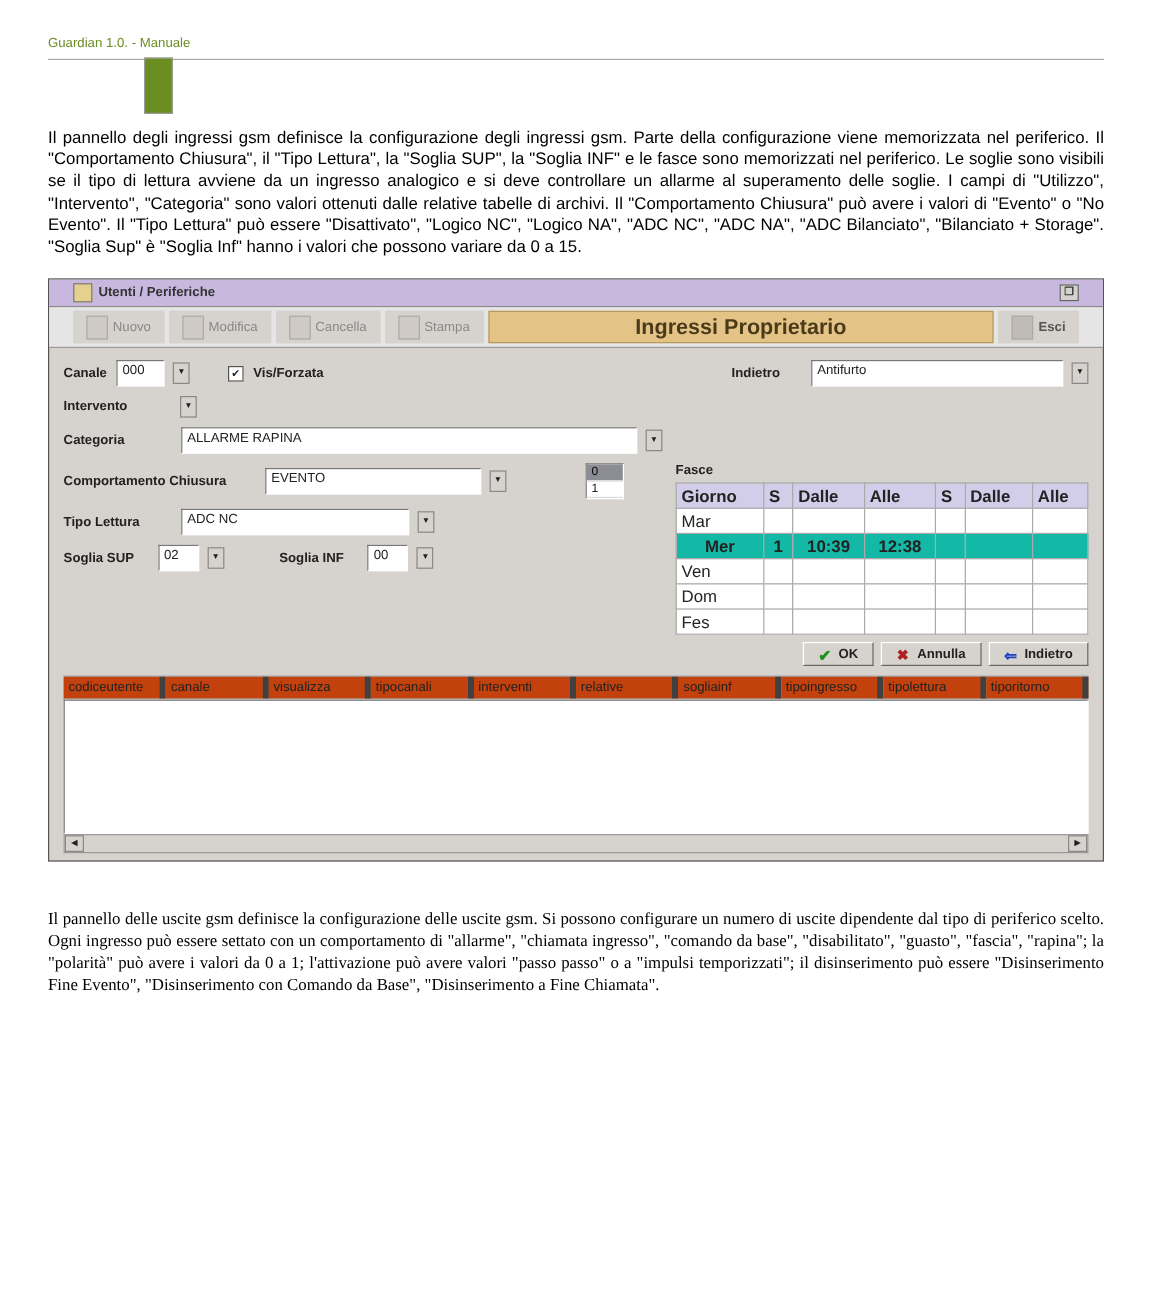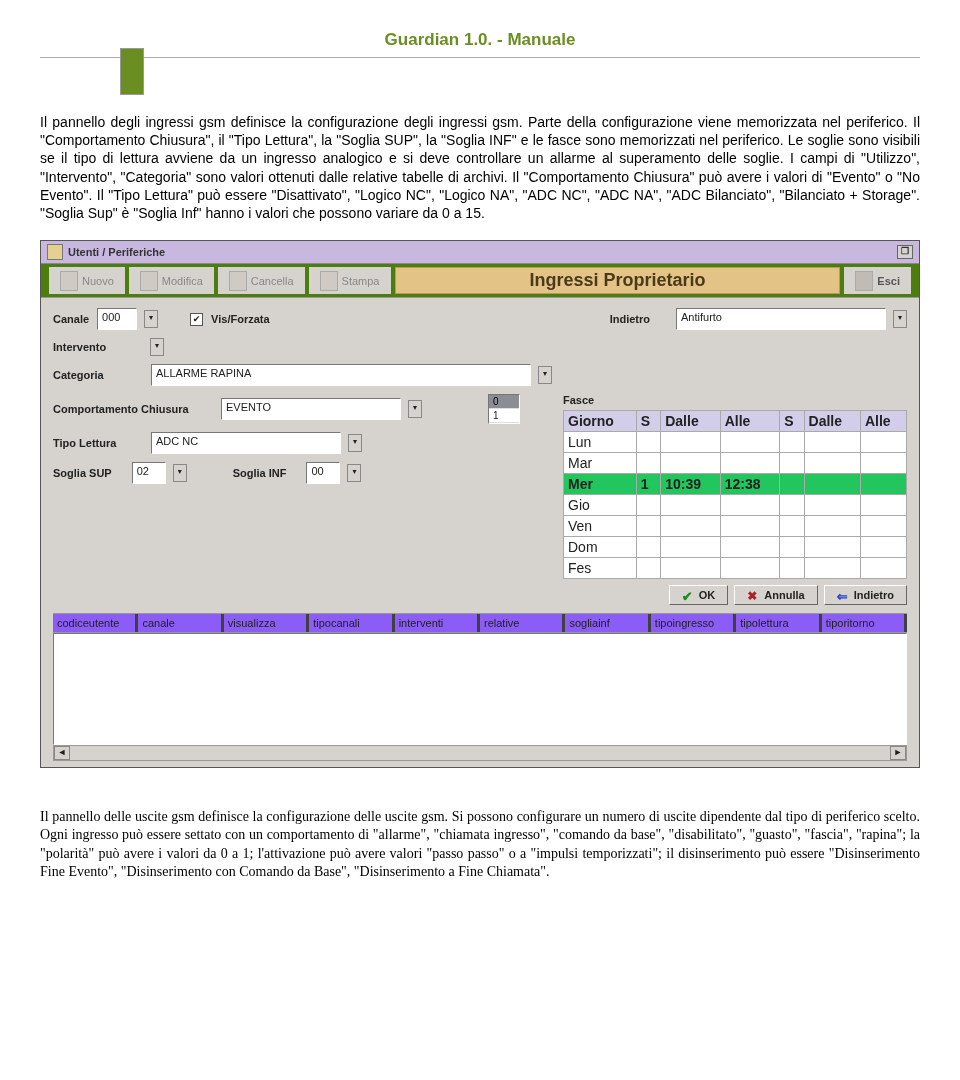--- a/index.html
+++ b/index.html
@@ -9,26 +9,25 @@
     font-family: Verdana, Arial, sans-serif;
     font-size: 13px;
     width: 960px;
     color: #000;
   }
   .page {
     padding: 30px 40px 30px 40px;
     position: relative;
   }
   .header-title {
-    text-align: center;
+    text-align: left;
     color: #6b8e23;
     font-family: "Trebuchet MS", sans-serif;
-    font-size: 17px;
+    font-size: 11px;
     margin-bottom: 6px;
-    font-weight: bold;
   }
   .header-line {
     border-bottom: 1px solid #aaa;
     margin-bottom: 0;
     position: relative;
     height: 1px;
   }
   .green-block {
     position: absolute;
     left: 120px;
@@ -48,41 +47,41 @@
   .app-window {
     background: #d6d3ce;
     border: 1px solid #555;
     margin-top: 18px;
     font-family: Tahoma, Arial, sans-serif;
     font-size: 11px;
   }
   .titlebar {
     background: #c8b8e0;
     border-bottom: 1px solid #888;
-    padding: 3px 6px;
+    padding: 3px 20px;
     display: flex;
     align-items: center;
     gap: 5px;
     font-weight: bold;
     color: #333;
   }
   .titlebar .tb-icon {
     width: 14px; height: 14px; background:#e6d090; border:1px solid #777;
   }
   .titlebar-spacer { flex: 1; }
   .titlebar-btn {
     width: 14px; height: 12px; background:#d6d3ce; border:1px solid #666;
     font-size:9px; text-align:center; line-height:10px;
   }
   .toolbar {
     display: flex;
     align-items: stretch;
-    background: #4d7c0f;
+    background: #e5e5e5;
     border-bottom: 1px solid #999;
-    padding: 3px 8px;
+    padding: 3px 20px;
     gap: 4px;
   }
   .tbtn {
     display:flex; align-items:center; gap:4px;
     padding:2px 10px;
     background:#d6d3ce;
     border:1px solid #d6d3ce;
     color:#888;
     font-size:11px;
   }
@@ -150,21 +149,21 @@
     background:#fff;
     padding:2px 4px;
     text-align:left;
     height:14px;
   }
   .fasce-table th {
     background:#d2cde8;
     color:#222;
     font-weight:bold;
   }
-  .fasce-table tr.hl td { background:#22c55e; font-weight:bold; }
+  .fasce-table tr.hl td { background:#14b8a6; font-weight:bold;text-align:center; }
   .action-row {
     display:flex; justify-content:flex-end; gap:6px;
     padding:6px 0 0 0;
   }
   .abtn {
     display:flex; align-items:center; gap:5px;
     background:#d6d3ce;
     border-top:1px solid #fff; border-left:1px solid #fff;
     border-right:1px solid #666; border-bottom:1px solid #666;
     padding:3px 12px;
@@ -175,22 +174,22 @@
   .ic-x  { color:#b02222; font-size:12px; }
   .ic-bk { color:#2040c0; font-size:13px; }
   .column-headers {
     display:flex;
     border-top:1px solid #999;
     border-bottom:1px solid #999;
     margin-top:8px;
   }
   .column-headers div {
     flex:1;
-    background:#8b5cf6;
-    border-right:3px solid #404040;
+    background:#c2410c;
+    border-right:5px solid #404040;
     padding:3px 4px;
     font-size:11px;
   }
   .blank-grid {
     height:110px;
     background:#fff;
     border-top:1px solid #777; border-left:1px solid #777;
     border-right:1px solid #fff; border-bottom:1px solid #fff;
   }
   .scroll-h {
@@ -317,51 +316,33 @@
                   <th>S</th>
                   <th>Dalle</th>
                   <th>Alle</th>
                   <th>S</th>
                   <th>Dalle</th>
                   <th>Alle</th>
                 </tr>
               </thead>
             <tbody id="fasce-body">
                 <tr>
-                  <td>Lun</td>
-                  <td></td>
-                  <td></td>
-                  <td></td>
-                  <td></td>
-                  <td></td>
-                  <td></td>
-                </tr>
-                <tr>
                   <td>Mar</td>
                   <td></td>
                   <td></td>
                   <td></td>
                   <td></td>
                   <td></td>
                   <td></td>
                 </tr>
                 <tr class="hl">
                   <td>Mer</td>
                   <td>1</td>
                   <td>10:39</td>
                   <td>12:38</td>
-                  <td></td>
-                  <td></td>
-                  <td></td>
-                </tr>
-                <tr>
-                  <td>Gio</td>
-                  <td></td>
-                  <td></td>
-                  <td></td>
                   <td></td>
                   <td></td>
                   <td></td>
                 </tr>
                 <tr>
                   <td>Ven</td>
                   <td></td>
                   <td></td>
                   <td></td>
                   <td></td>

